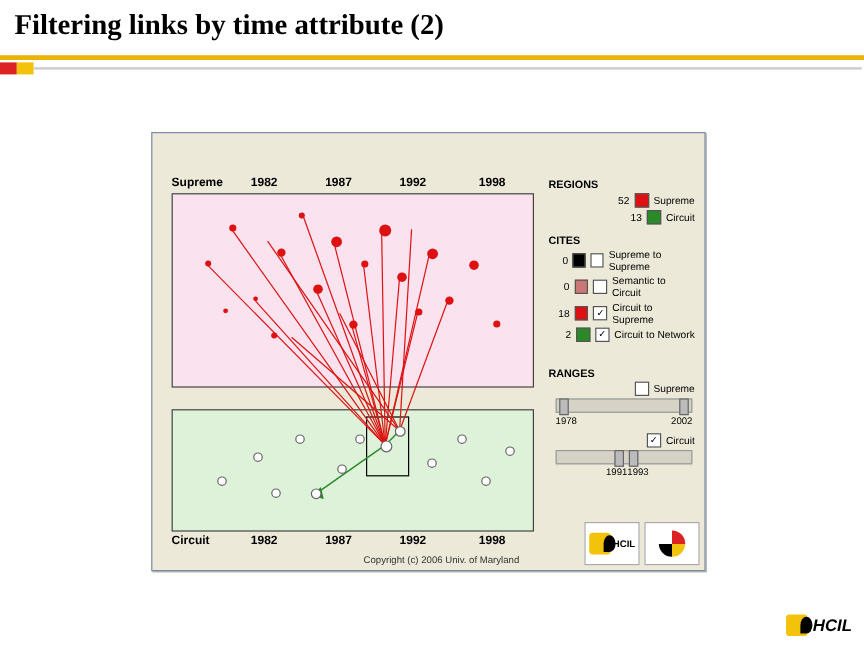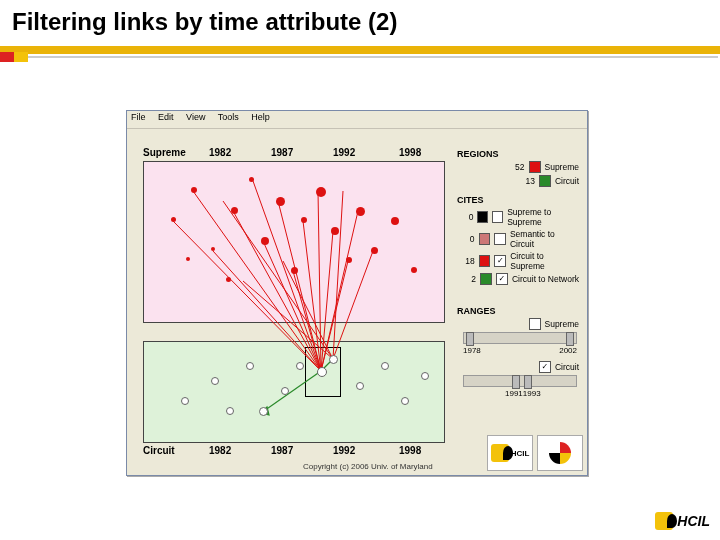--- a/index.html
+++ b/index.html
@@ -1,17 +1,17 @@
 <!DOCTYPE html>
 <html><head>
 <meta charset="utf-8">
 <style>
   html,body{margin:0;padding:0;font-family:Arial,Helvetica,sans-serif;background:#fff;}
   .slide{position:relative;width:720px;height:540px;background:#fff;overflow:hidden;}
-  .titlebar{position:absolute;left:0;right:0;top:0;height:46px;border-bottom:8px solid #eab308;}
+  .titlebar{position:absolute;left:0;right:0;top:0;height:46px;border-bottom:4px solid #eab308;font-family:Liberation Serif, serif;}
   .title{position:absolute;left:12px;top:8px;font-size:24px;font-weight:bold;color:#000;}
   .accent{position:absolute;left:0;top:50px;height:12px;width:42px;}
   .accent .r{position:absolute;left:0;top:2px;width:14px;height:10px;background:#d22;}
   .accent .y{position:absolute;left:14px;top:2px;width:14px;height:10px;background:#f3c20a;}
   .accent .line{position:absolute;left:28px;top:6px;height:2px;width:690px;background:#ccc;}
   
   .win{position:absolute;left:126px;top:110px;width:460px;height:364px;border:1px solid #7a8aa8;background:#ece9d8;box-shadow:1px 1px 0 #aaa;}
   .win-titlebar{height:16px;background:linear-gradient(#3a6ecb,#1e4fa3);display:flex;align-items:center;font-size:9px;color:#fff;padding:0 4px;position:relative;}
   .java-icon{width:10px;height:10px;background:#e88;border-radius:2px;margin-right:4px;}
   .win-ctrls{position:absolute;right:2px;top:1px;display:flex;gap:1px;}
@@ -53,27 +53,20 @@
   <div class="titlebar">
     <div class="title">Filtering links by time attribute (2)</div>
   </div>
   <div class="accent">
     <div class="r"></div>
       <div class="y"></div>
       <div class="line"></div>
   </div>
 
   <div class="win">
-    <div class="menubar">
-      <span>File</span>
-      <span>Edit</span>
-      <span>View</span>
-      <span>Tools</span>
-      <span>Help</span>
-    </div>
 
     <div class="canvas">
 
       <div class="axis-label" style="left:12px;top:0">Supreme</div>
       <div class="tick" style="left:78px;top:0">1982</div>
       <div class="tick" style="left:140px;top:0">1987</div>
       <div class="tick" style="left:202px;top:0">1992</div>
       <div class="tick" style="left:268px;top:0">1998</div>
 
       <div class="region top-region"></div>

